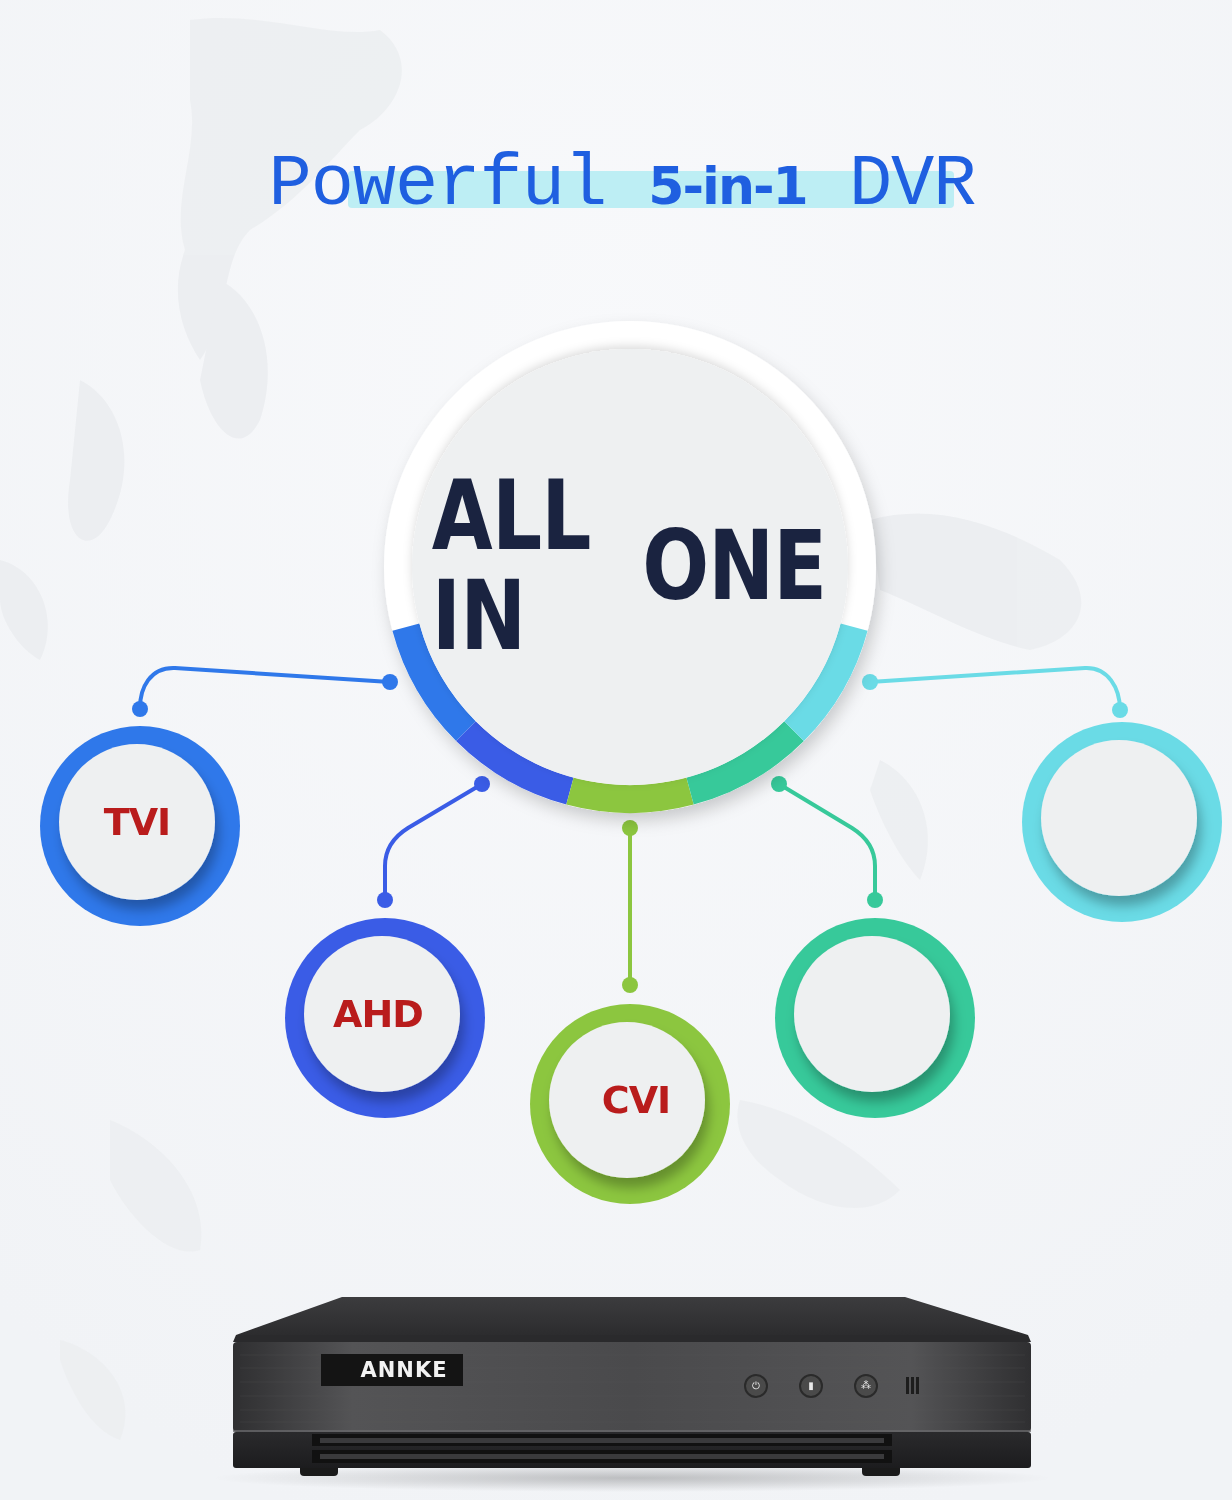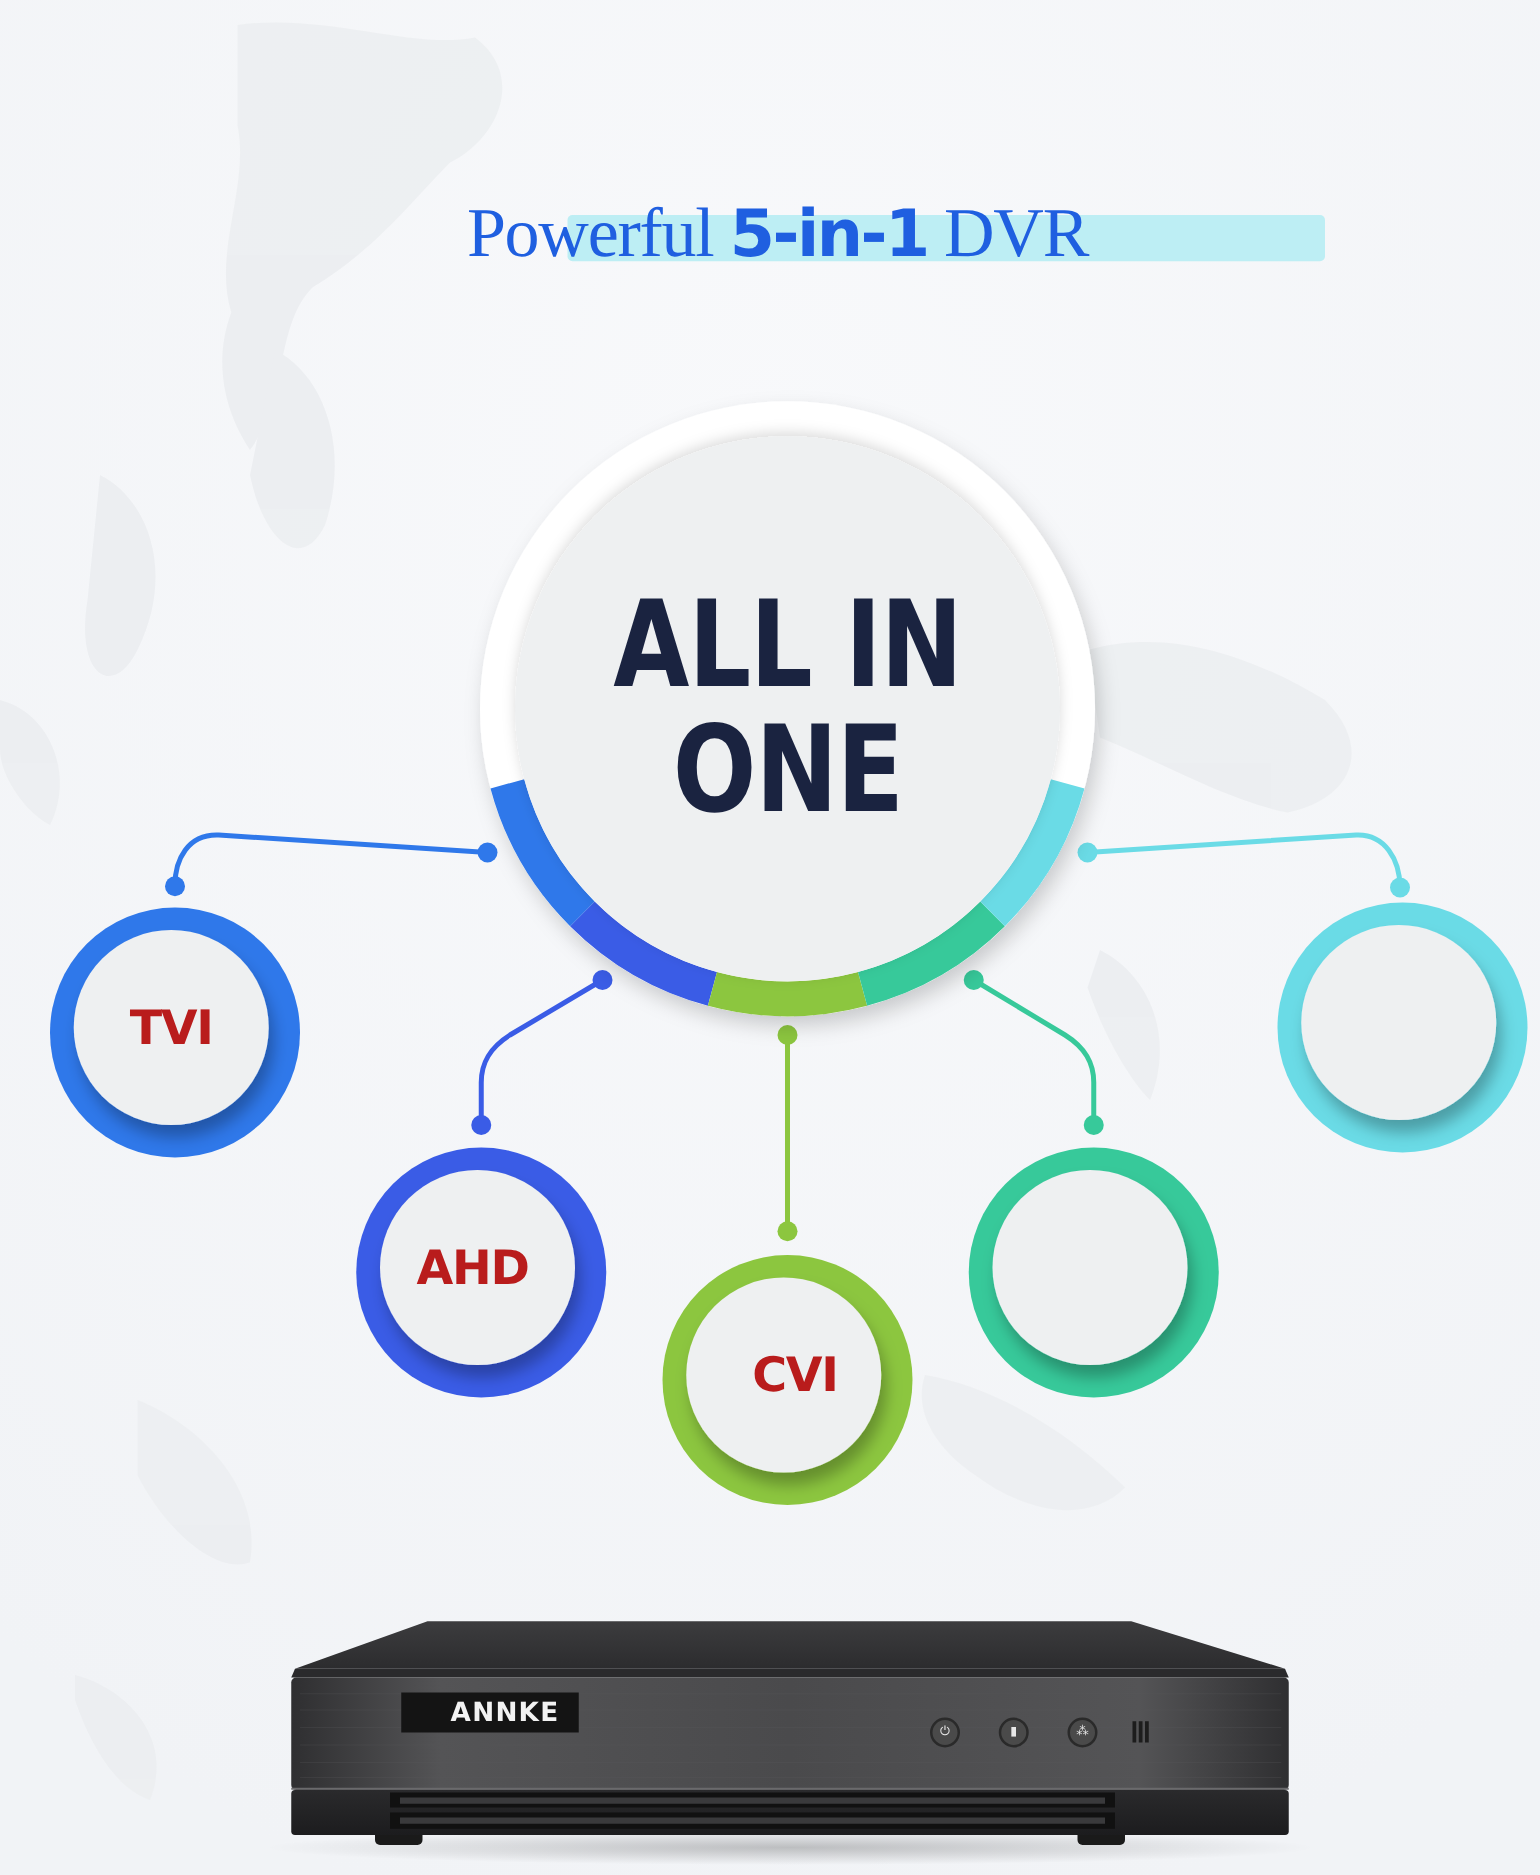--- a/index.html
+++ b/index.html
@@ -17,27 +17,27 @@
     position: absolute; left: 0; top: 128px; width: 1232px; height: 100px;
     display: flex; justify-content: center; align-items: center;
     font-size: 80px; color: #1f5fe0; letter-spacing: 0px; white-space: nowrap;
   }
   .title-inner { position: relative; display: inline-block; padding-left: 12px; }
   .title-highlight {
     position: absolute; left: 92px; top: 40px; width: 606px; height: 37px;
     background: #bdeef4; border-radius: 4px; z-index: 0;
   }
   .title-part { position: relative; z-index: 1; }
-  .title-light { font-weight: 400; font-family: Liberation Serif, serif; font-size: 56px; letter-spacing: -1px; }
+  .title-light { font-weight: 400; font-family: Liberation Mono, monospace; font-size: 72px; letter-spacing: -1px; }
   .title-bold { font-weight: 700; font-family: "DejaVu Sans", sans-serif; font-size: 52px; letter-spacing: -2px; }
 
   
   .hub-text {
     position: absolute; left: 413px; top: 349px; width: 434px; height: 434px;
-    display: flex; flex-direction: column; justify-content: center; align-items: center;
+    display: flex; flex-direction: row; justify-content: center; align-items: center;
     color: #1a2340; font-weight: 700;
     font-family: "Liberation Sans Narrow", "Liberation Sans", sans-serif;
   }
   .hub-line {
     font-size: 96px; line-height: 100px; letter-spacing: -1px;
     transform: scaleX(0.82); transform-origin: center;
     font-family: "DejaVu Sans", sans-serif; font-weight: 700;
   }
 
   

